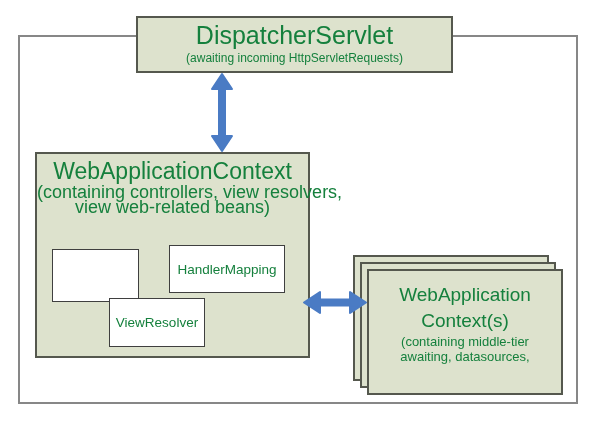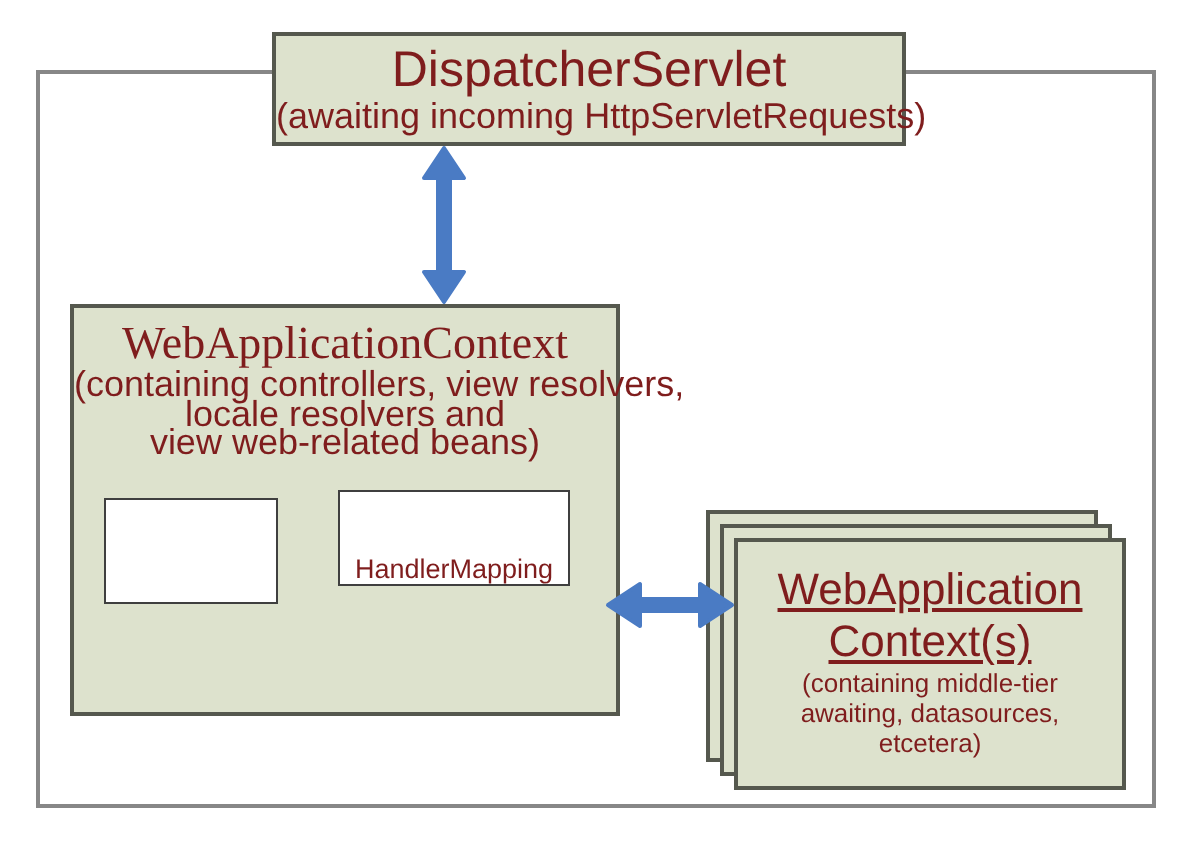--- a/index.html
+++ b/index.html
@@ -1,84 +1,85 @@
 <!DOCTYPE html>
 <html><head>
 <meta charset="utf-8">
 <style>
   html,body{margin:0;padding:0;background:#fff;}
   #canvas{
     position:relative;width:600px;height:426px;background:#ffffff;
-    font-family:"Liberation Sans",sans-serif;color:#7f1d1d;overflow:hidden;
+    font-family:"Liberation Sans",sans-serif;color:#15803d;overflow:hidden;
   }
   .abs{position:absolute;box-sizing:border-box;}
   .outer-frame{
     left:18px;top:35px;width:560px;height:369px;
     border:2px solid #878787;background:transparent;
   }
   .green-box{
     background:#dde2cd;border:2px solid #55584e;text-align:center;
   }
   .dispatcher-box{left:136px;top:16px;width:317px;height:57px;padding-top:3px;}
   .dispatcher-title{font-size:25px;line-height:29px;white-space:nowrap;}
-  .dispatcher-sub{font-size:18px;line-height:16px;white-space:nowrap;}
+  .dispatcher-sub{font-size:12px;line-height:16px;white-space:nowrap;}
   .wac-box{left:35px;top:152px;width:275px;height:206px;padding-top:4px;}
-  .wac-title{font-size:23px;line-height:27px;white-space:nowrap;font-family:Liberation Serif, serif;}
+  .wac-title{font-size:23px;line-height:27px;white-space:nowrap;}
   .sub-line{font-size:18px;line-height:14.5px;white-space:nowrap;}
   .bean-box{
     position:absolute;box-sizing:border-box;background:#ffffff;
     border:1px solid #3f3f3f;display:flex;align-items:center;justify-content:center;
     font-size:13.5px;
   }
   .controllers-back{left:15px;top:95px;width:87px;height:53px;}
   .controllers-front{left:21px;top:103px;width:86px;height:50px;}
-  .handler-mapping{left:132px;top:91px;width:116px;height:48px;align-items:flex-end;}
+  .handler-mapping{left:132px;top:91px;width:116px;height:48px;}
   .view-resolver{left:72px;top:144px;width:96px;height:49px;}
   .stack-card{background:#dde2cd;border:2px solid #55584e;width:196px;height:126px;}
   .stack-back{left:353px;top:255px;}
   .stack-mid{left:360px;top:262px;}
   .stack-front{left:367px;top:269px;text-align:center;padding-top:11px;}
-  .mtc-title{font-size:22px;line-height:26px;white-space:nowrap;text-decoration:underline;}
+  .mtc-title{font-size:19px;line-height:26px;white-space:nowrap;}
   .mtc-sub{font-size:13px;line-height:15px;white-space:nowrap;}
   .v-arrow{left:210px;top:72px;width:24px;height:81px;}
   .h-arrow{left:302px;top:290px;width:66px;height:25px;}
   svg{display:block;}
 </style>
 </head>
 <body>
 
 <div id="canvas">
 
   <div class="abs outer-frame"></div>
 
   <div class="abs green-box dispatcher-box">
     <div class="dispatcher-title">DispatcherServlet</div>
     <div class="dispatcher-sub">(awaiting incoming HttpServletRequests)</div>
   </div>
 
   <div class="abs green-box wac-box">
     <div class="wac-title">WebApplicationContext</div>
     <div class="sub-line">(containing controllers, view resolvers,</div>
-    <div class="sub-line">locale resolvers and</div>
     <div class="sub-line">view web-related beans)</div>
 
     <div class="bean-box controllers-back"></div>
     <div class="bean-box handler-mapping">
       <span>HandlerMapping</span>
+    </div>
+    <div class="bean-box view-resolver">
+      <span>ViewResolver</span>
     </div>
   </div>
 
   <div class="abs stack-card stack-back"></div>
   <div class="abs stack-card stack-mid"></div>
   <div class="abs stack-card stack-front">
     <div class="mtc-title">WebApplication</div>
     <div class="mtc-title">Context(s)</div>
     <div class="mtc-sub">(containing middle-tier</div>
     <div class="mtc-sub">awaiting, datasources,</div>
-    <div class="mtc-sub">etcetera)</div>
   </div>
 
   <svg class="abs v-arrow" viewBox="0 0 24 81">
     <g fill="#4a7bc4" stroke="#4a7bc4" stroke-width="2" stroke-linejoin="round">
       <polygon points="12,2 22,17 2,17"></polygon>
       <polygon points="12,79 22,64 2,64"></polygon>
       <rect x="8" y="14" width="8" height="53" stroke="none"></rect>
     </g>
   </svg>
 

